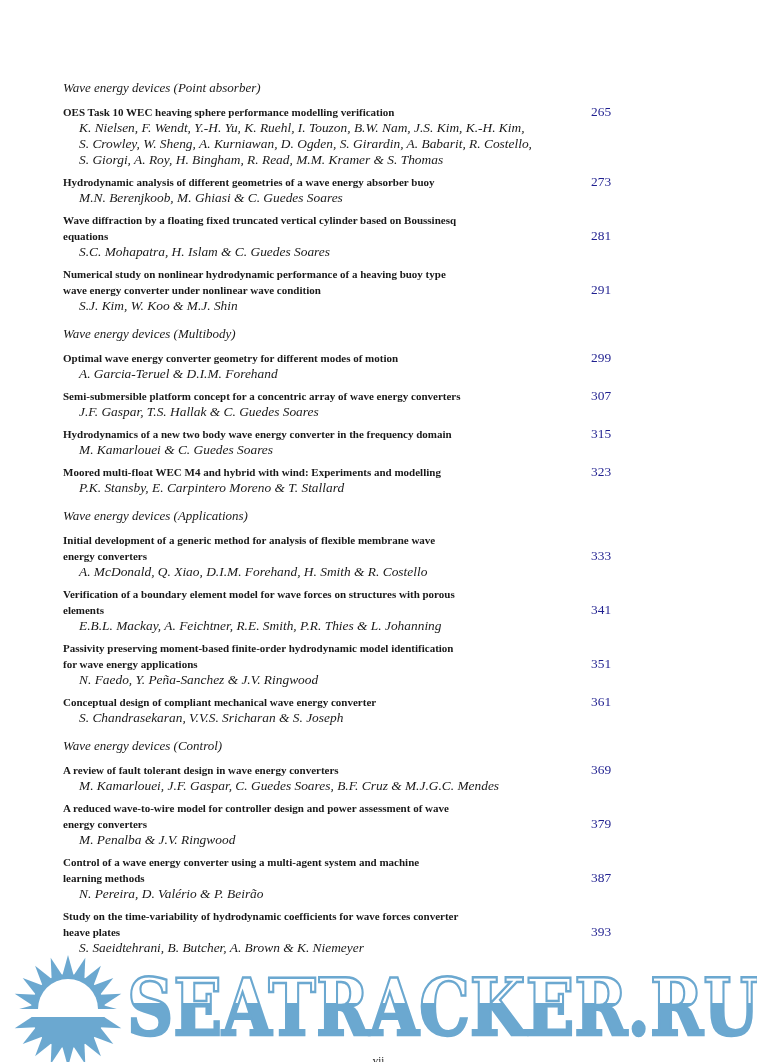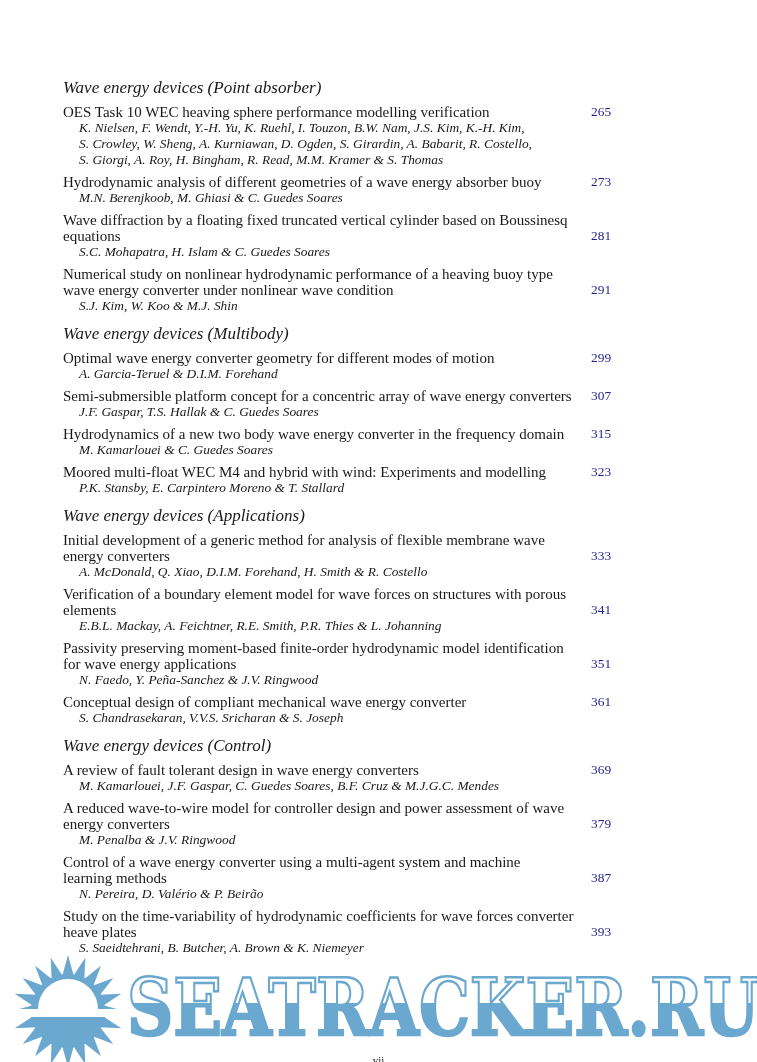--- a/index.html
+++ b/index.html
@@ -14,36 +14,37 @@
     color: #191919;
   }
   .content {
     position: relative;
     z-index: 2;
     padding: 80px 87px 0 63px;
   }
   .toc-section { margin: 0; }
   .toc-section + .toc-section { margin-top: 12px; }
   .section-heading {
-    font-size: 17px;
+    font-size: 13px;
     line-height: 16px;
     font-style: italic;
     font-weight: normal;
     margin: 0 0 8px 0;
   }
   .toc-entry { margin: 0 0 6px 0; }
   .title-row {
     display: flex;
     align-items: flex-end;
   }
   .entry-title {
     width: 528px;
-    font-size: 15px;
+    font-size: 11px;
     line-height: 16px;
     white-space: pre-line;
+    font-weight: bold;
   }
   .entry-page {
     flex: 1;
     text-align: left;
     font-size: 13.4px;
     line-height: 16px;
     color: #1f1f8f;
   }
   .entry-authors {
     font-size: 13.4px;

